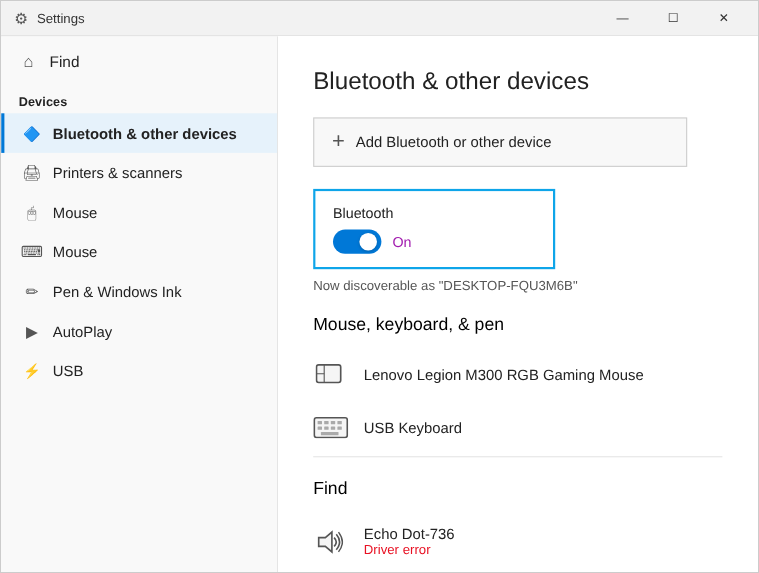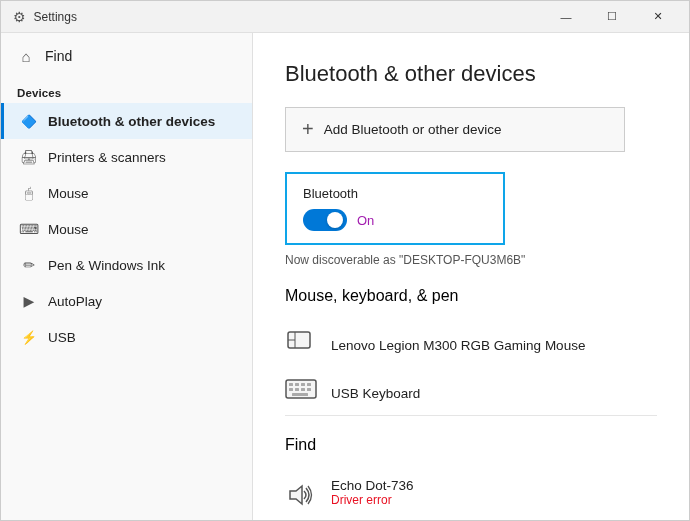--- a/index.html
+++ b/index.html
@@ -213,21 +213,21 @@
     }
     .section-heading {
       font-size: 16px;
       font-weight: 400;
       color: #000000;
       margin-bottom: 14px;
       margin-top: 20px;
     }
     .device-item {
       display: flex;
-      align-items: flex-end;
+      align-items: center;
       gap: 14px;
       margin-bottom: 14px;
       margin-top: 24px;
     }
     .device-icon {
       width: 32px;
       height: 24px;
       display: flex;
       align-items: center;
       justify-content: center;

